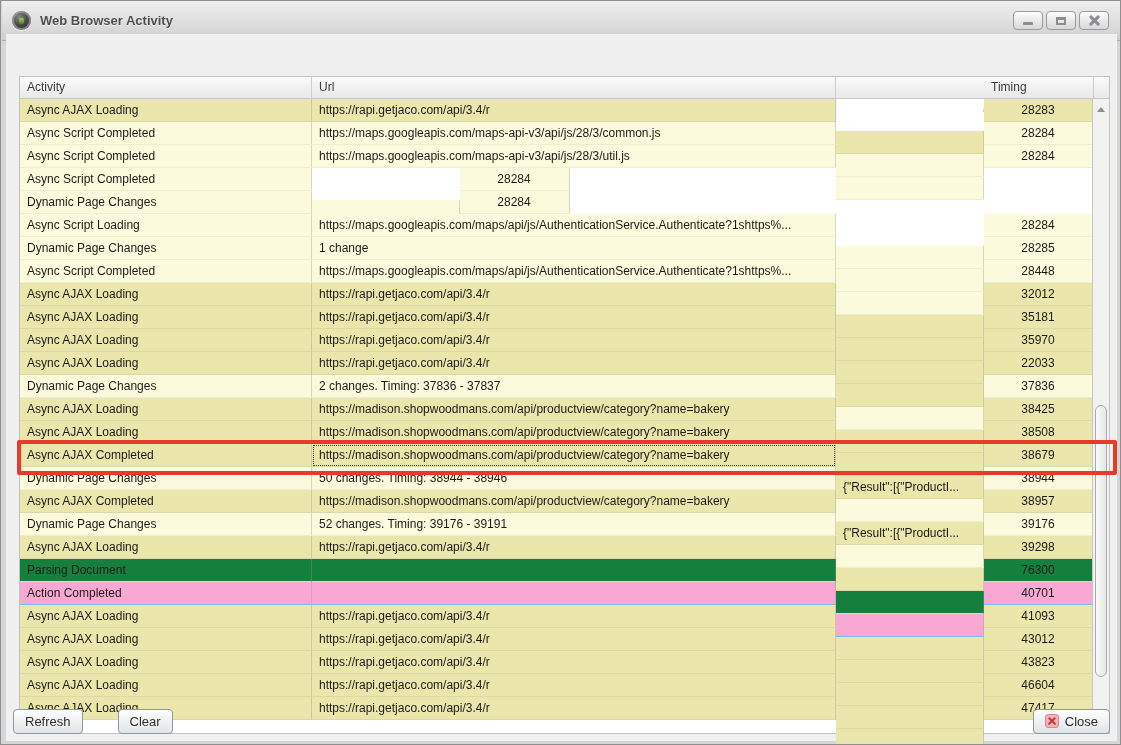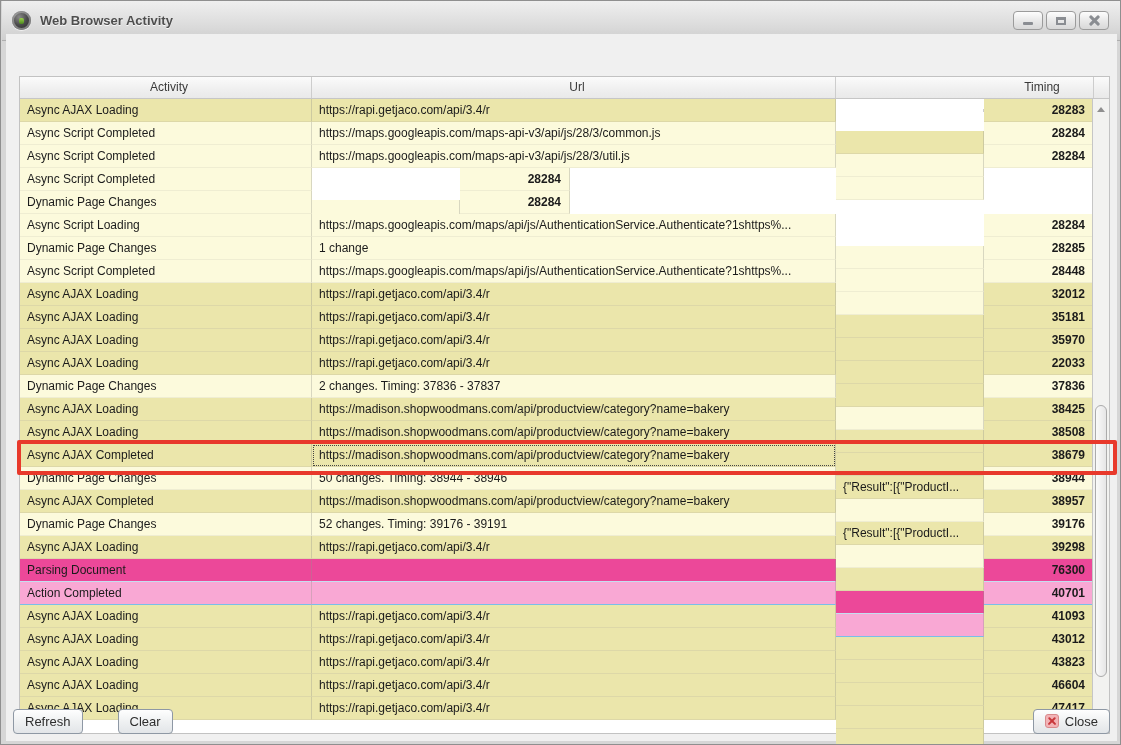--- a/index.html
+++ b/index.html
@@ -57,45 +57,44 @@
 
   
   .grid {
     position:absolute; left:13px; top:42px; width:1091px; height:658px;
     background:#FFFFFF; border:1px solid #C2C2C2; font-size:12px; color:#1B1B1B;
   }
   .grid-header {
     display:flex; height:22px;
     background:linear-gradient(#FBFBFB,#EFEFEF 60%,#E9E9E9);
     border-bottom:1px solid #C6C6C6;
-    text-align:center;
   }
   .hcell {
     padding:3px 0 0 7px; border-right:1px solid #CDCDCD; color:#3A3A3A;
     overflow:hidden; white-space:nowrap;
   }
   .hcell.c-timing { border-right:1px solid #CDCDCD; }
   .hspacer { flex:1; border-right:none; }
 
   .c-activity { width:292px; }
   .c-url      { width:524px; }
   .c-ajax     { width:148px;margin-top:32px; }
   .c-timing   { width:110px; }
 
   .grid-body { position:relative; }
   .row { display:flex; height:23px; position:relative; }
   .cell {
     padding:4px 6px 0 7px; border-right:1px solid rgba(150,150,140,.35);
     border-bottom:1px solid rgba(255,255,255,.85);
     overflow:hidden; white-space:nowrap; height:23px;
   }
-  .cell.c-timing { text-align:right; padding-right:8px;font-weight:bold; }
+  .cell.c-timing { text-align:center; padding-right:8px; }
   .row.bg-khaki     .cell { background:#EBE6AB; border-bottom-color:#DDD8A8; }
   .row.bg-cream     .cell { background:#FCFADC; border-bottom-color:#EFEDD2; }
-  .row.bg-lightblue .cell { background:#ec4899; border-bottom-color:#C4DEF0; }
+  .row.bg-lightblue .cell { background:#15803d; border-bottom-color:#C4DEF0; }
   .row.bg-blue      .cell { background:#f9a8d4; border-bottom-color:#79BEE9; }
 
   .cell.focused { outline:1px dotted #444; outline-offset:-2px; }
 
   .highlight-box {
     position:absolute; left:-3px; right:-8px; top:-4px; bottom:-8px;
     border:4px solid #E8392B; border-radius:2px; z-index:6; pointer-events:none;
   }
 
   

